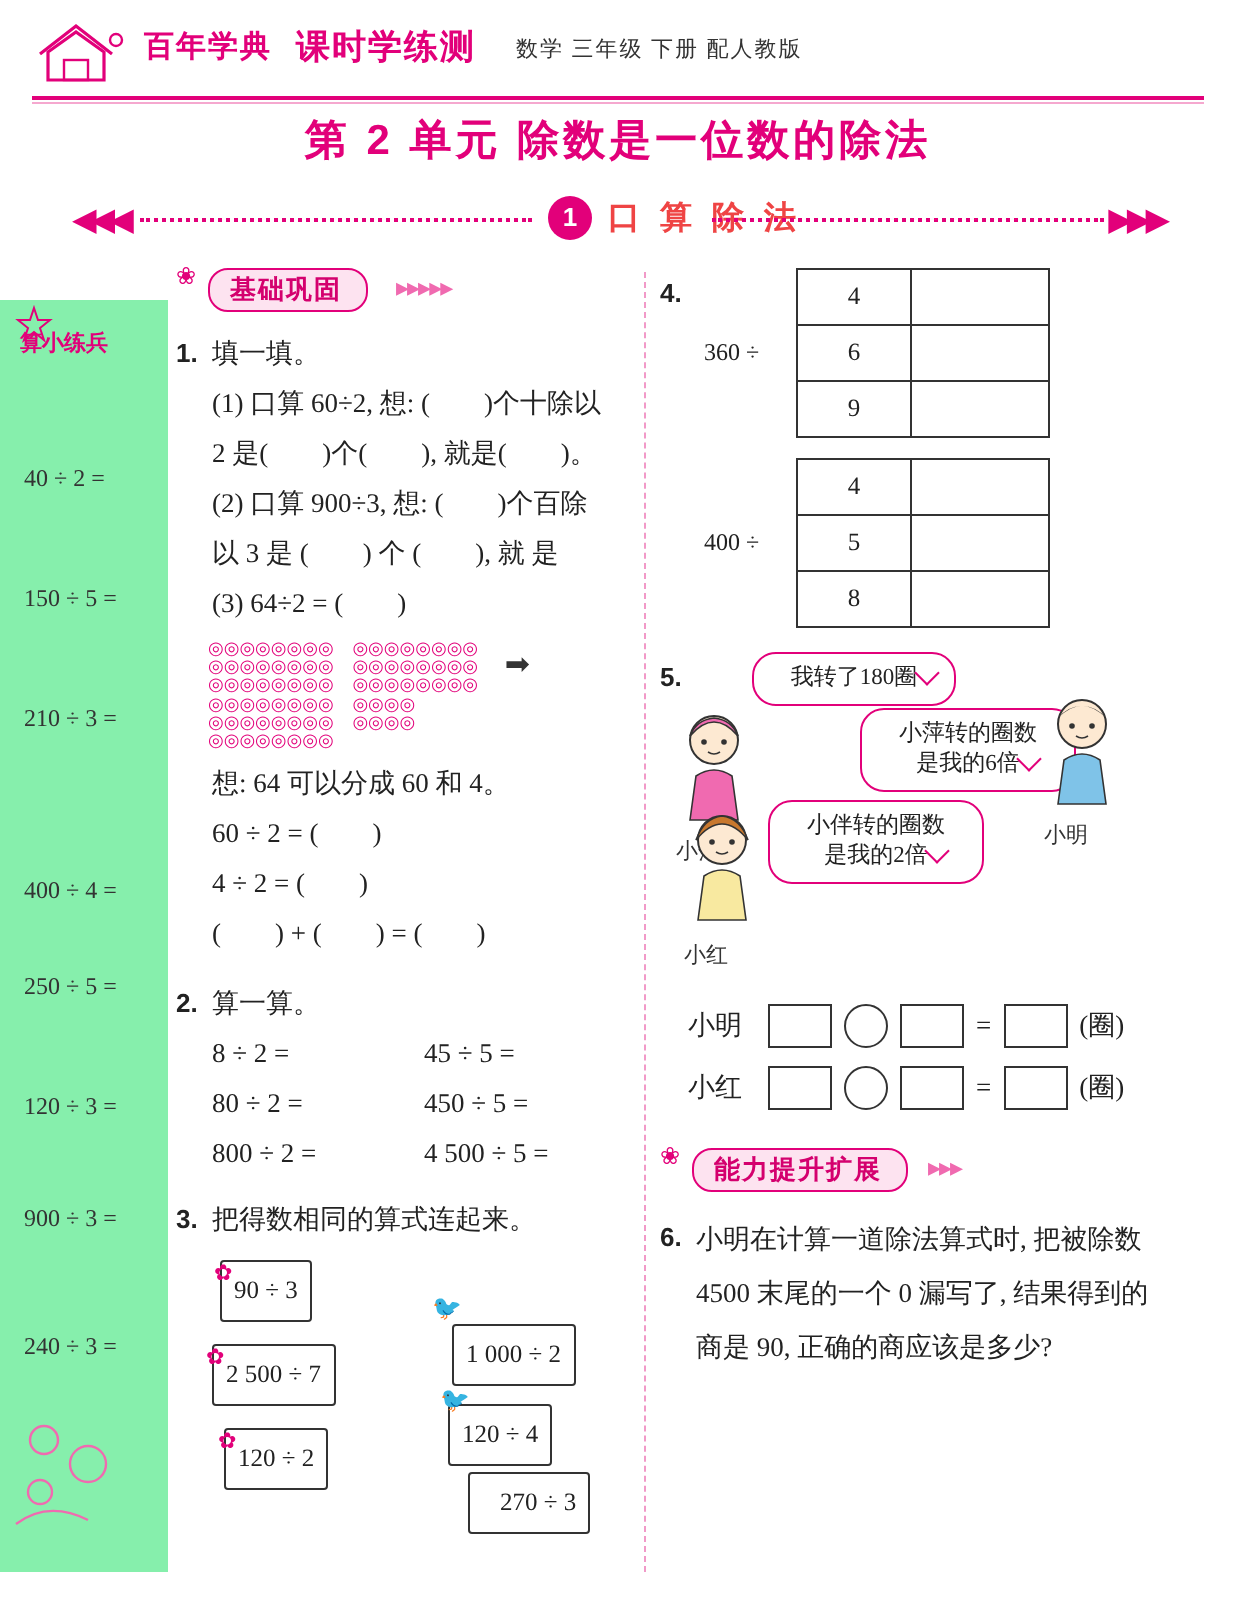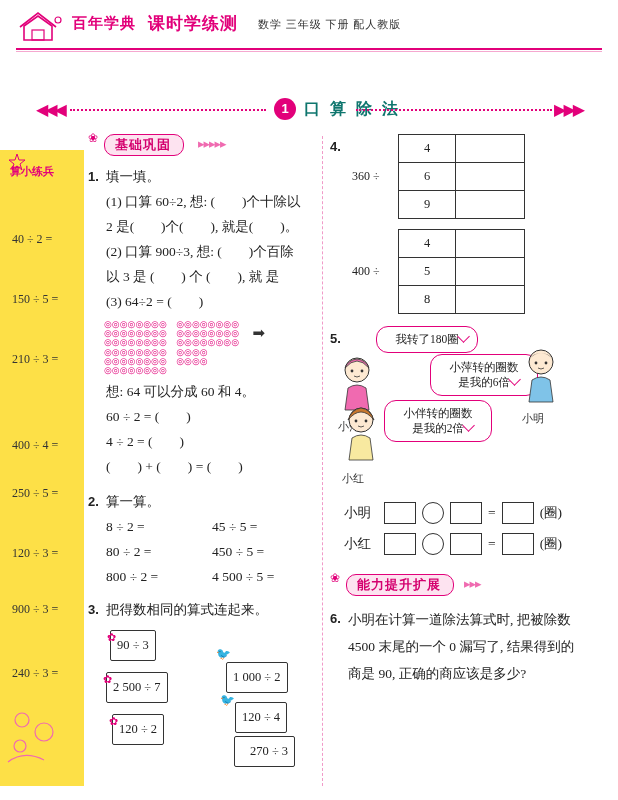--- a/index.html
+++ b/index.html
@@ -28,21 +28,21 @@
 
   
   .lesson{position:absolute;top:96px;left:36px;width:546px;height:28px;}
   .lesson .dots{position:absolute;top:13px;left:34px;width:196px;border-top:2px dotted #e2007a;}
   .lesson .dots.r{left:320px;width:196px;}
   .lesson .arrL{position:absolute;left:0;top:4px;color:#e2007a;font-size:16px;letter-spacing:-3px;}
   .lesson .arrR{position:absolute;right:0;top:4px;color:#e2007a;font-size:16px;letter-spacing:-3px;}
   .lesson .num{position:absolute;left:238px;top:2px;width:22px;height:22px;border-radius:50%;
     background:#e2007a;color:#fff;font-size:13px;font-weight:bold;text-align:center;line-height:22px;
     font-family:"Liberation Sans",sans-serif;}
-  .lesson .lname{position:absolute;left:268px;top:3px;font-size:16px;font-weight:bold;color:#0f766e;letter-spacing:3px;}
+  .lesson .lname{position:absolute;left:268px;top:3px;font-size:16px;font-weight:bold;color:#ef4444;letter-spacing:3px;}
 
   
   .colL{position:absolute;left:88px;top:134px;width:232px;}
   .colR{position:absolute;left:330px;top:134px;width:256px;}
   .vline{position:absolute;left:322px;top:136px;width:1px;height:650px;border-left:1px dashed #f19ac8;}
 
   
   .banner{position:relative;height:22px;margin-bottom:8px;}
   .banner .tag{position:absolute;left:16px;top:0;height:20px;line-height:20px;padding:0 12px 0 10px;
     background:#fde3f0;border:1.5px solid #e2007a;border-radius:10px;color:#d4006e;font-size:13px;
@@ -89,21 +89,21 @@
     border-left:1.4px solid #e2007a;border-bottom:1.4px solid #e2007a;transform:rotate(-45deg);}
   .kidname{position:absolute;font-size:11px;color:#333;}
   .kid{position:absolute;}
 
   .ansrow{margin-left:14px;font-size:13.5px;display:flex;align-items:center;gap:6px;margin-top:6px;}
   .ansrow .lbl{width:34px;}
   .sq{display:inline-block;width:30px;height:20px;border:1px solid #333;}
   .ci{display:inline-block;width:20px;height:20px;border:1px solid #333;border-radius:50%;}
 
   
-  .strip{position:absolute;left:0;top:150px;width:84px;height:636px;background:#fde047;}
+  .strip{position:absolute;left:0;top:150px;width:84px;height:636px;background:#86efac;}
   .strip-title{position:absolute;left:10px;top:14px;font-size:11px;color:#e2007a;font-weight:bold;
     font-family:"Liberation Sans",sans-serif;}
   .strip .item{position:absolute;left:12px;font-size:12px;color:#333;}
   .deco{position:absolute;}
 </style>
 </head>
 <body>
 
 <div class="page">
 
@@ -115,20 +115,21 @@
         <rect x="14" y="20" width="12" height="10" fill="none" stroke="#e2007a" stroke-width="1.2"></rect>
         <circle cx="40" cy="10" r="3" fill="none" stroke="#e2007a" stroke-width="1.2"></circle>
       </svg>
     </div>
     <div class="hdr-brand">百年学典</div>
     <div class="hdr-title">课时学练测</div>
     <div class="hdr-meta">数学  三年级  下册  配人教版</div>
     <div class="hdr-rule"></div>
   </div>
 
+  <div class="unit-title">第 2 单元    除数是一位数的除法</div>
 
   <div class="lesson">
     <span class="arrL">◀◀◀</span>
     <div class="dots"></div>
     <div class="num">1</div>
     <div class="lname">口 算 除 法</div>
     <div class="dots r"></div>
     <span class="arrR">▶▶▶</span>
   </div>
 
@@ -232,21 +233,21 @@
           <span class="clip">✿</span>
           <span>90 ÷ 3</span>
         </div>
         <div class="mbox" style="left:128px;top:36px;">
           <span>1 000 ÷ 2</span>
         </div>
         <div class="mbox" style="left:8px;top:46px;">
           <span class="clip">✿</span>
           <span>2 500 ÷ 7</span>
         </div>
-        <div class="mbox" style="left:137px;top:76px;text-align:right;">
+        <div class="mbox" style="left:126px;top:76px;text-align:right;">
           <span>120 ÷ 4</span>
         </div>
         <div class="mbox" style="left:14px;top:88px;">
           <span class="clip">✿</span>
           <span>120 ÷ 2</span>
         </div>
         <div class="mbox" style="left:136px;top:110px;padding-left:15px;">
           <span>270 ÷ 3</span>
         </div>
         <span class="bird" style="left:118px;top:16px;">🐦</span>

